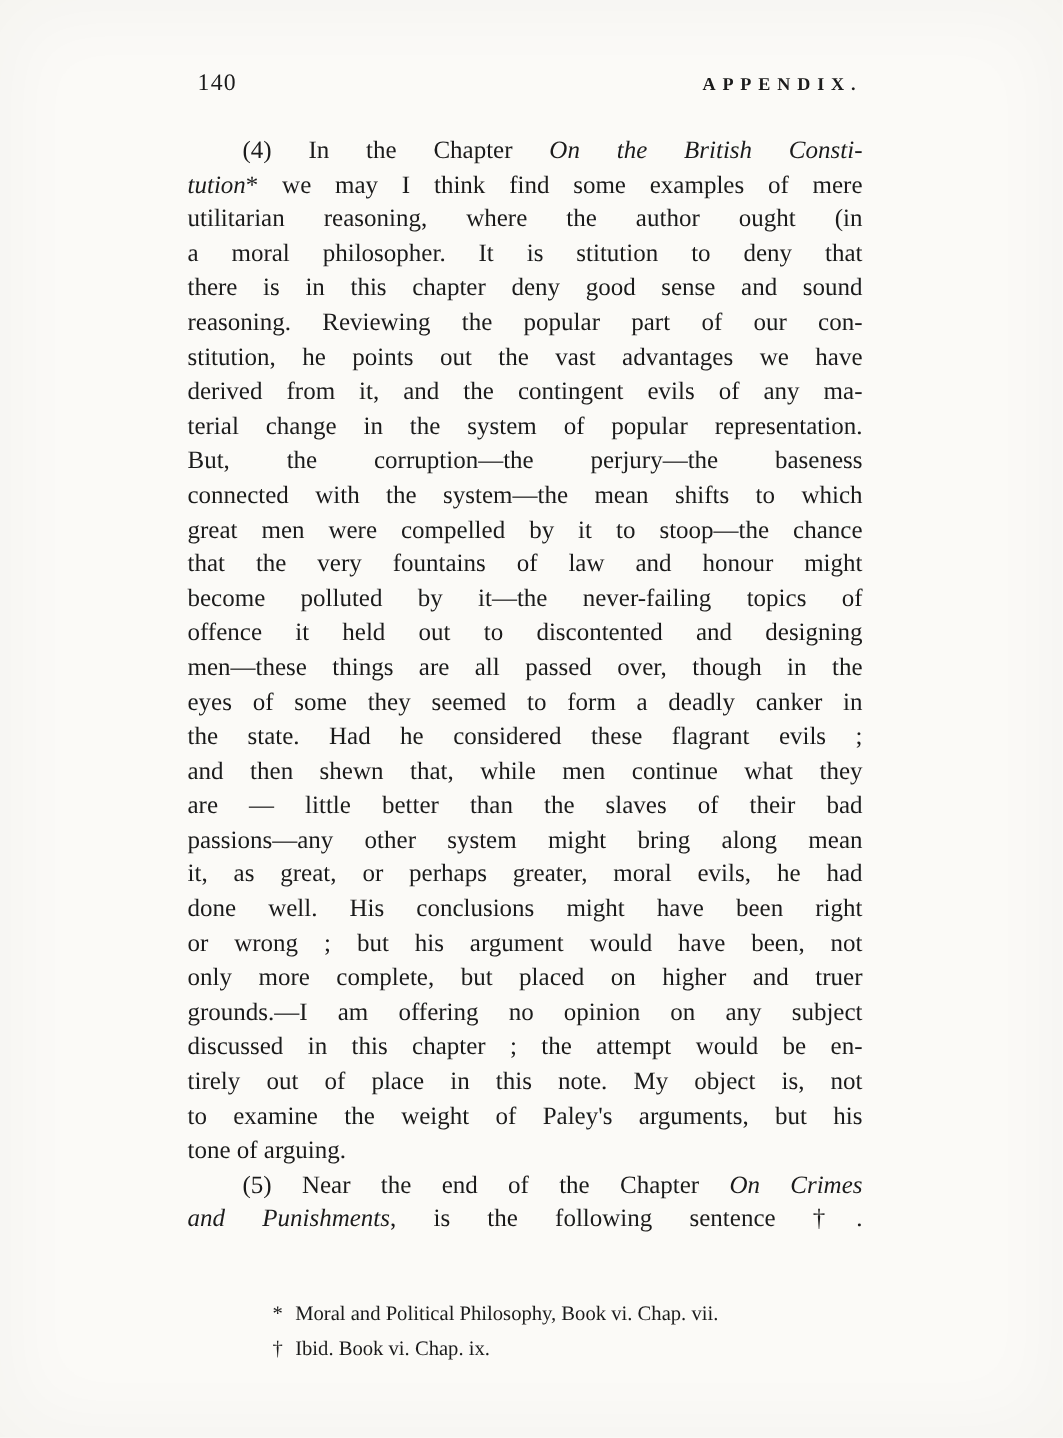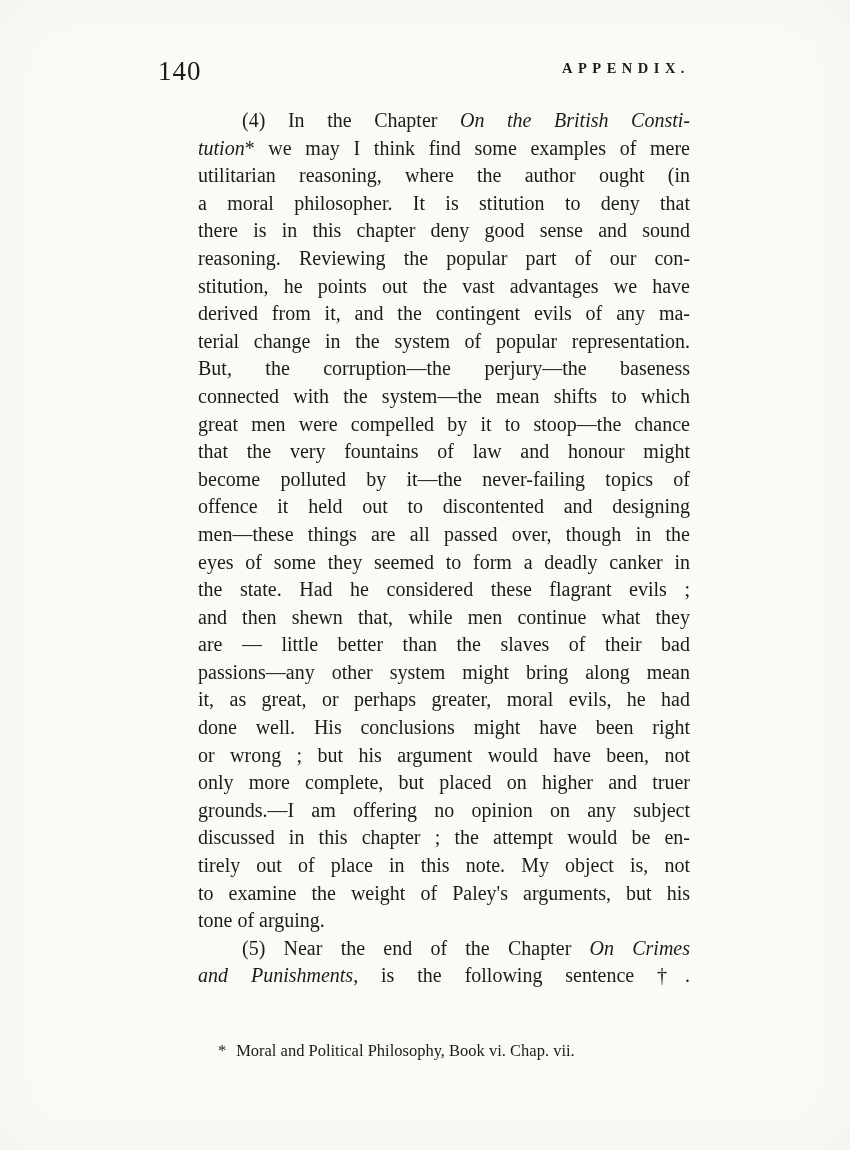--- a/index.html
+++ b/index.html
@@ -14,21 +14,21 @@
     background: #fbfaf7;
     overflow: hidden;
     font-family: "Liberation Serif", "DejaVu Serif", serif;
     color: #1b1b1b;
     box-shadow: inset 0 0 70px rgba(60,50,30,0.04);
   }
   .pagenum {
     position: absolute;
     left: 158px;
     top: 56px;
-    font-size: 27px;
+    font-size: 19px;
     letter-spacing: 1px;
   }
   .runhead {
     position: absolute;
     left: 150px;
     top: 60px;
     width: 540px;
     text-align: right;
     font-size: 14.5px;
     letter-spacing: 5.5px;
@@ -42,21 +42,20 @@
     width: 540px;
     font-size: 20px;
     line-height: 27.6px;
   }
   .line {
     text-align: justify;
     text-align-last: justify;
     white-space: normal;
     height: 27.6px;
     overflow: visible;
-    margin-left: 48px;
   }
   .line.indent { text-indent: 44px; }
   .line.noj { text-align-last: left; }
   .line i { font-style: italic; }
   .footnotes {
     position: absolute;
     left: 218px;
     top: 1037px;
     width: 480px;
     font-size: 16.5px;
@@ -102,14 +101,15 @@
       <div class="line"><span>discussed in this chapter ; the attempt would be en-</span></div>
       <div class="line"><span>tirely out of place in this note. My object is, not</span></div>
       <div class="line"><span>to examine the weight of Paley's arguments, but his</span></div>
       <div class="line noj"><span>tone of arguing.</span></div>
       <div class="line indent"><span>(5) Near the end of the Chapter </span><i>On Crimes</i></div>
       <div class="line"><i>and Punishments</i><span>, is the following sentence †.</span></div>
     </div>
 
   <div class="footnotes" id="footnotes">
       <div class="footnote"><span class="fn-marker">*</span><span> Moral and Political Philosophy, Book vi. Chap. vii.</span></div>
+      <div class="footnote"><span class="fn-marker">†</span><span> Ibid. Book vi. Chap. ix.</span></div>
     </div>
 </div>
 
 </body></html>

